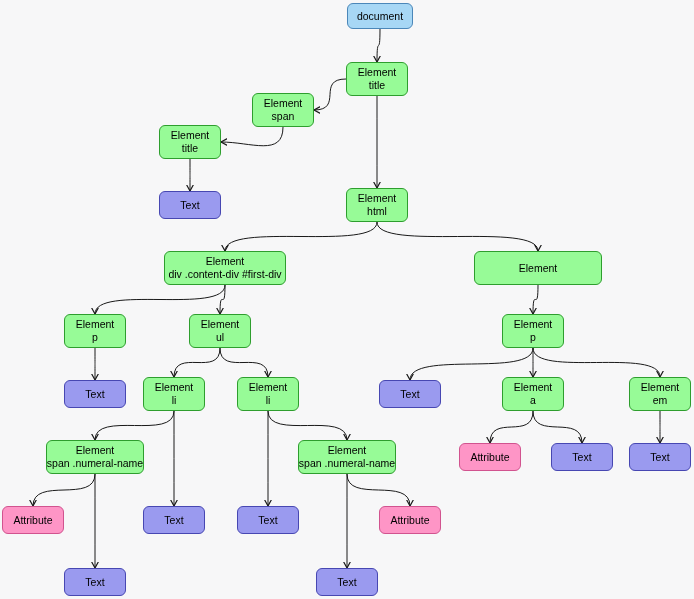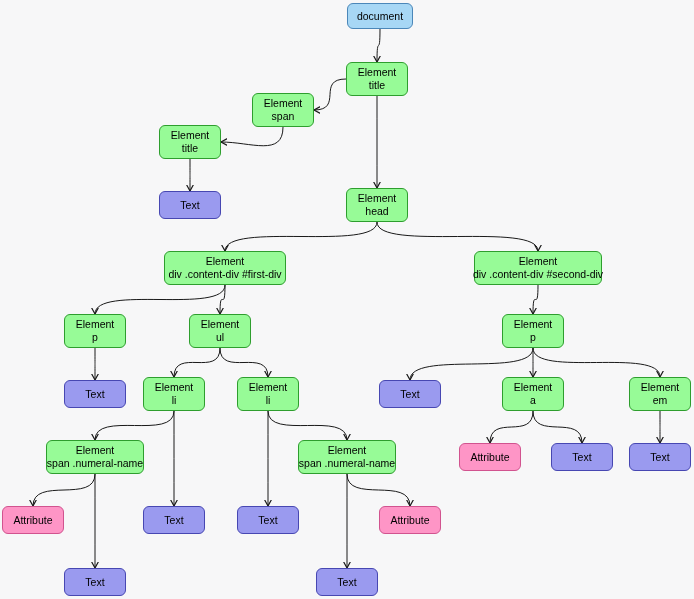--- a/index.html
+++ b/index.html
@@ -102,29 +102,28 @@
       </div>
       <div class="node" style="left: 159px; top: 125px; width: 62px; height: 34px; background: rgb(151, 251, 151); border-color: rgb(46, 158, 46);">
         <div class="line">Element</div>
         <div class="line">title</div>
       </div>
       <div class="node" style="left: 159px; top: 191px; width: 62px; height: 28px; background: rgb(154, 154, 239); border-color: rgb(71, 71, 178);">
         <div class="line">Text</div>
       </div>
       <div class="node" style="left: 346px; top: 188px; width: 62px; height: 34px; background: rgb(151, 251, 151); border-color: rgb(46, 158, 46);">
         <div class="line">Element</div>
-        <div class="line">head</div>
+        <div class="line">html</div>
       </div>
       <div class="node" style="left: 164px; top: 251px; width: 122px; height: 34px; background: rgb(151, 251, 151); border-color: rgb(46, 158, 46);">
         <div class="line">Element</div>
         <div class="line">div .content-div #first-div</div>
       </div>
       <div class="node" style="left: 474px; top: 251px; width: 128px; height: 34px; background: rgb(151, 251, 151); border-color: rgb(46, 158, 46);">
         <div class="line">Element</div>
-        <div class="line">div .content-div #second-div</div>
       </div>
       <div class="node" style="left: 64px; top: 314px; width: 62px; height: 34px; background: rgb(151, 251, 151); border-color: rgb(46, 158, 46);">
         <div class="line">Element</div>
         <div class="line">p</div>
       </div>
       <div class="node" style="left: 189px; top: 314px; width: 62px; height: 34px; background: rgb(151, 251, 151); border-color: rgb(46, 158, 46);">
         <div class="line">Element</div>
         <div class="line">ul</div>
       </div>
       <div class="node" style="left: 64px; top: 380px; width: 62px; height: 28px; background: rgb(154, 154, 239); border-color: rgb(71, 71, 178);">

